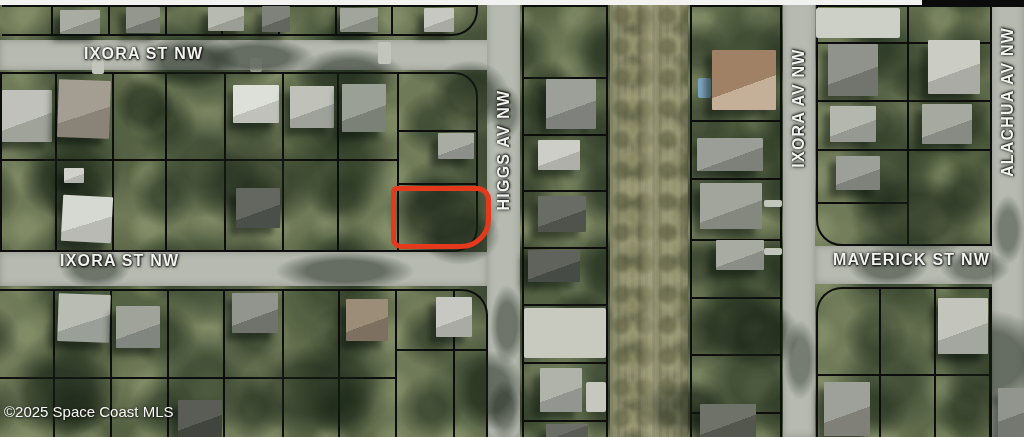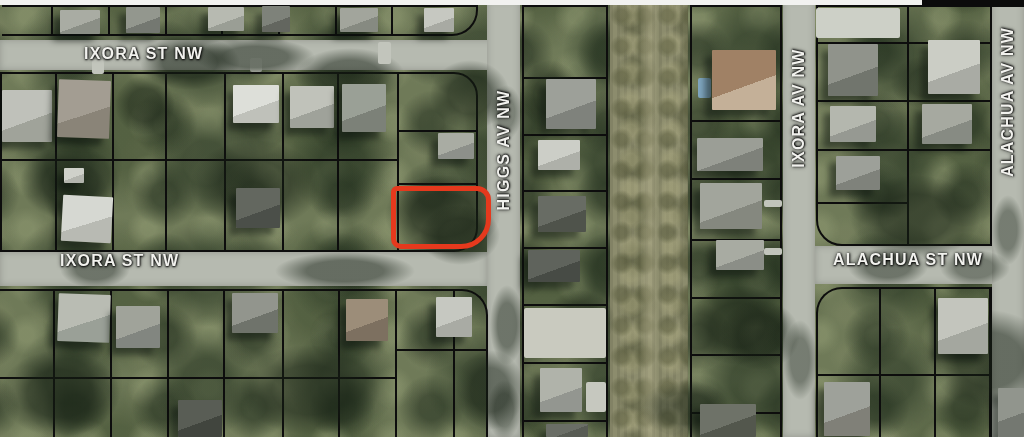--- a/index.html
+++ b/index.html
@@ -211,21 +211,22 @@
       <div class="shade" style="left: 490px; top: 85px; width: 32px; height: 55px; background: radial-gradient(closest-side, rgba(22, 32, 20, 0.35) 0px, rgba(22, 32, 20, 0.35) 55%, rgba(0, 0, 0, 0) 100%);"></div>
       <div class="shade" style="left: 848px; top: 248px; width: 80px; height: 38px; background: radial-gradient(closest-side, rgba(22, 32, 20, 0.45) 0px, rgba(22, 32, 20, 0.45) 55%, rgba(0, 0, 0, 0) 100%);"></div>
       <div class="shade" style="left: 940px; top: 250px; width: 70px; height: 36px; background: radial-gradient(closest-side, rgba(22, 32, 20, 0.4) 0px, rgba(22, 32, 20, 0.4) 55%, rgba(0, 0, 0, 0) 100%);"></div>
       <div class="shade" style="left: 783px; top: 320px; width: 34px; height: 80px; background: radial-gradient(closest-side, rgba(22, 32, 20, 0.4) 0px, rgba(22, 32, 20, 0.4) 55%, rgba(0, 0, 0, 0) 100%);"></div>
       <div class="shade" style="left: 992px; top: 195px; width: 32px; height: 70px; background: radial-gradient(closest-side, rgba(22, 32, 20, 0.4) 0px, rgba(22, 32, 20, 0.4) 55%, rgba(0, 0, 0, 0) 100%);"></div>
       <div class="shade" style="left: 487px; top: 380px; width: 34px; height: 60px; background: radial-gradient(closest-side, rgba(22, 32, 20, 0.4) 0px, rgba(22, 32, 20, 0.4) 55%, rgba(0, 0, 0, 0) 100%);"></div>
     </div>
   <div id="labels">
       <div class="street-label" style="left: 84px; top: 45px;">IXORA ST NW</div>
       <div class="street-label" style="left: 60px; top: 252px;">IXORA ST NW</div>
-      <div class="street-label" style="left: 833px; top: 251px;">ALACHUA ST NW</div>
+      <div class="street-label" style="left: 833px; top: 251px;">MAVERICK ST NW</div>
       <div class="street-label vertical" style="left: 504px; top: 150px;">HIGGS AV NW</div>
       <div class="street-label vertical" style="left: 799px; top: 108px;">IXORA AV NW</div>
       <div class="street-label vertical" style="left: 1008px; top: 102px;">ALACHUA AV NW</div>
     </div>
   <div id="parcel-outline" style="left: 391px; top: 186px; width: 100px; height: 63px; border: 5px solid rgb(229, 57, 29); border-radius: 6px 14px 30px 10px;"></div>
   <div class="strip" style="left:0;top:0;width:922px;height:5px;background:#f2f2f0;"></div>
   <div class="strip" style="left:922px;top:0;width:102px;height:7px;background:#0b0b0b;"></div>
+  <div id="attribution">©2025 Space Coast MLS</div>
 </div>
 
 </body></html>

